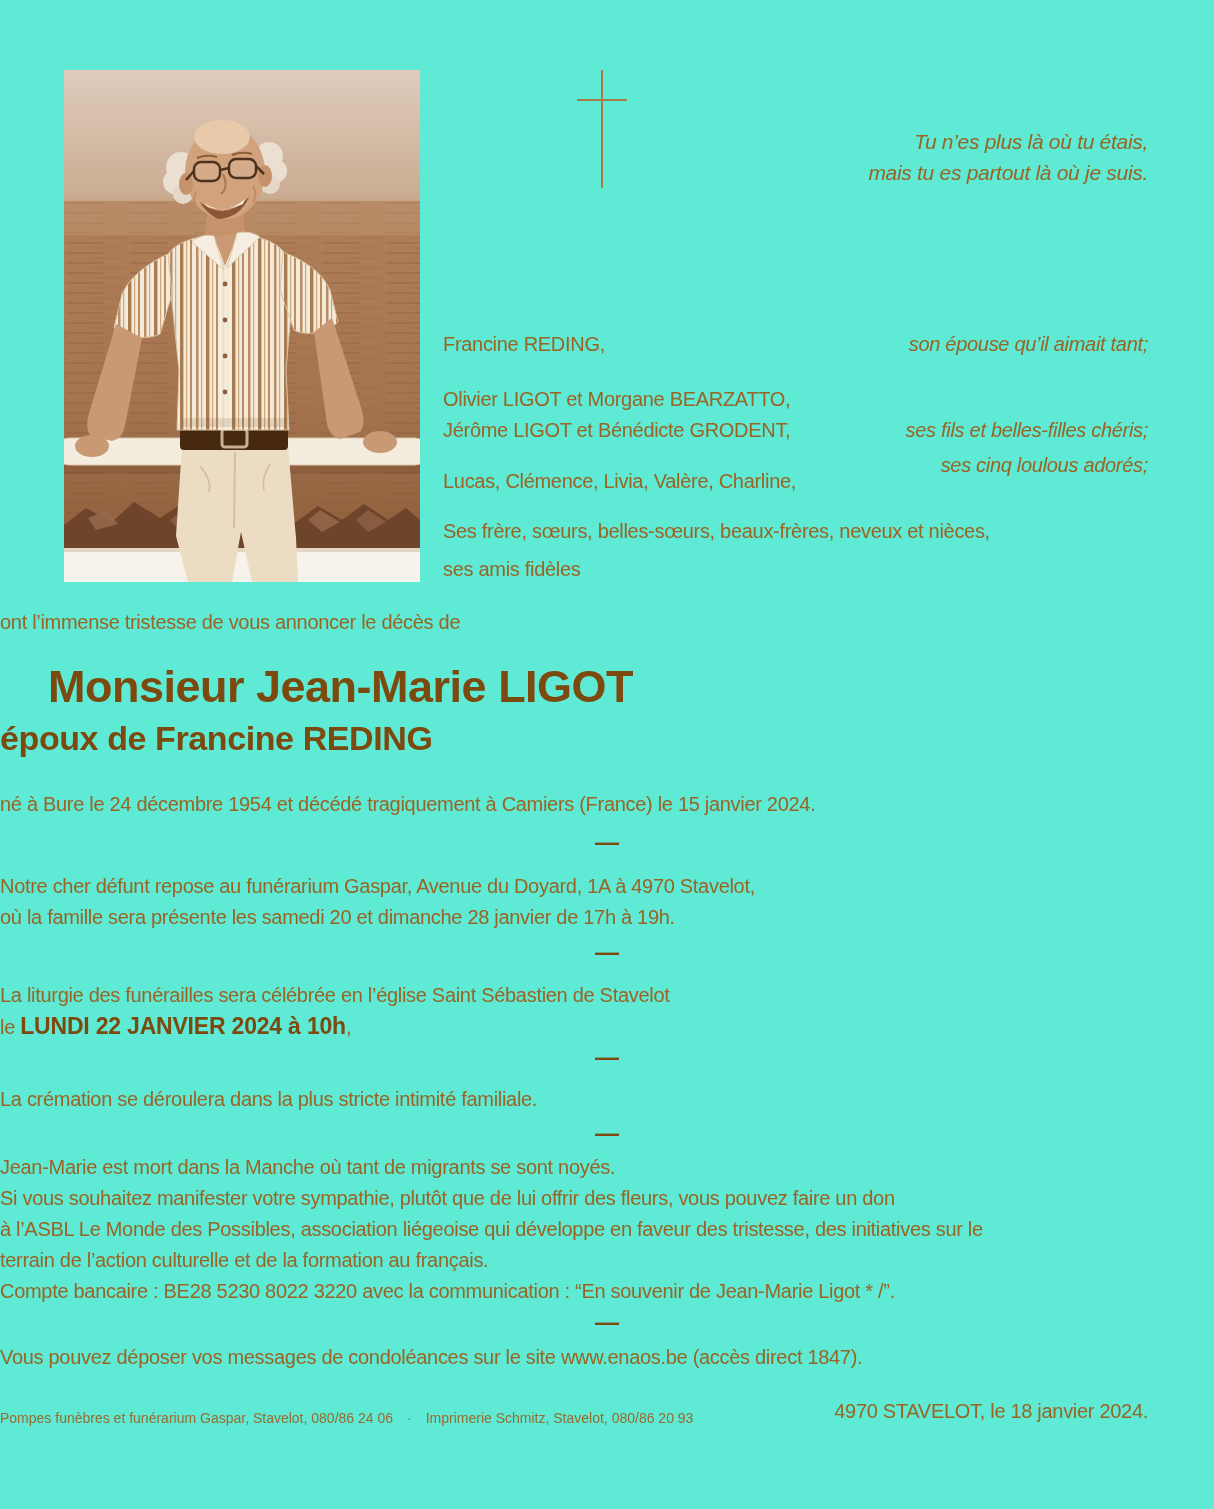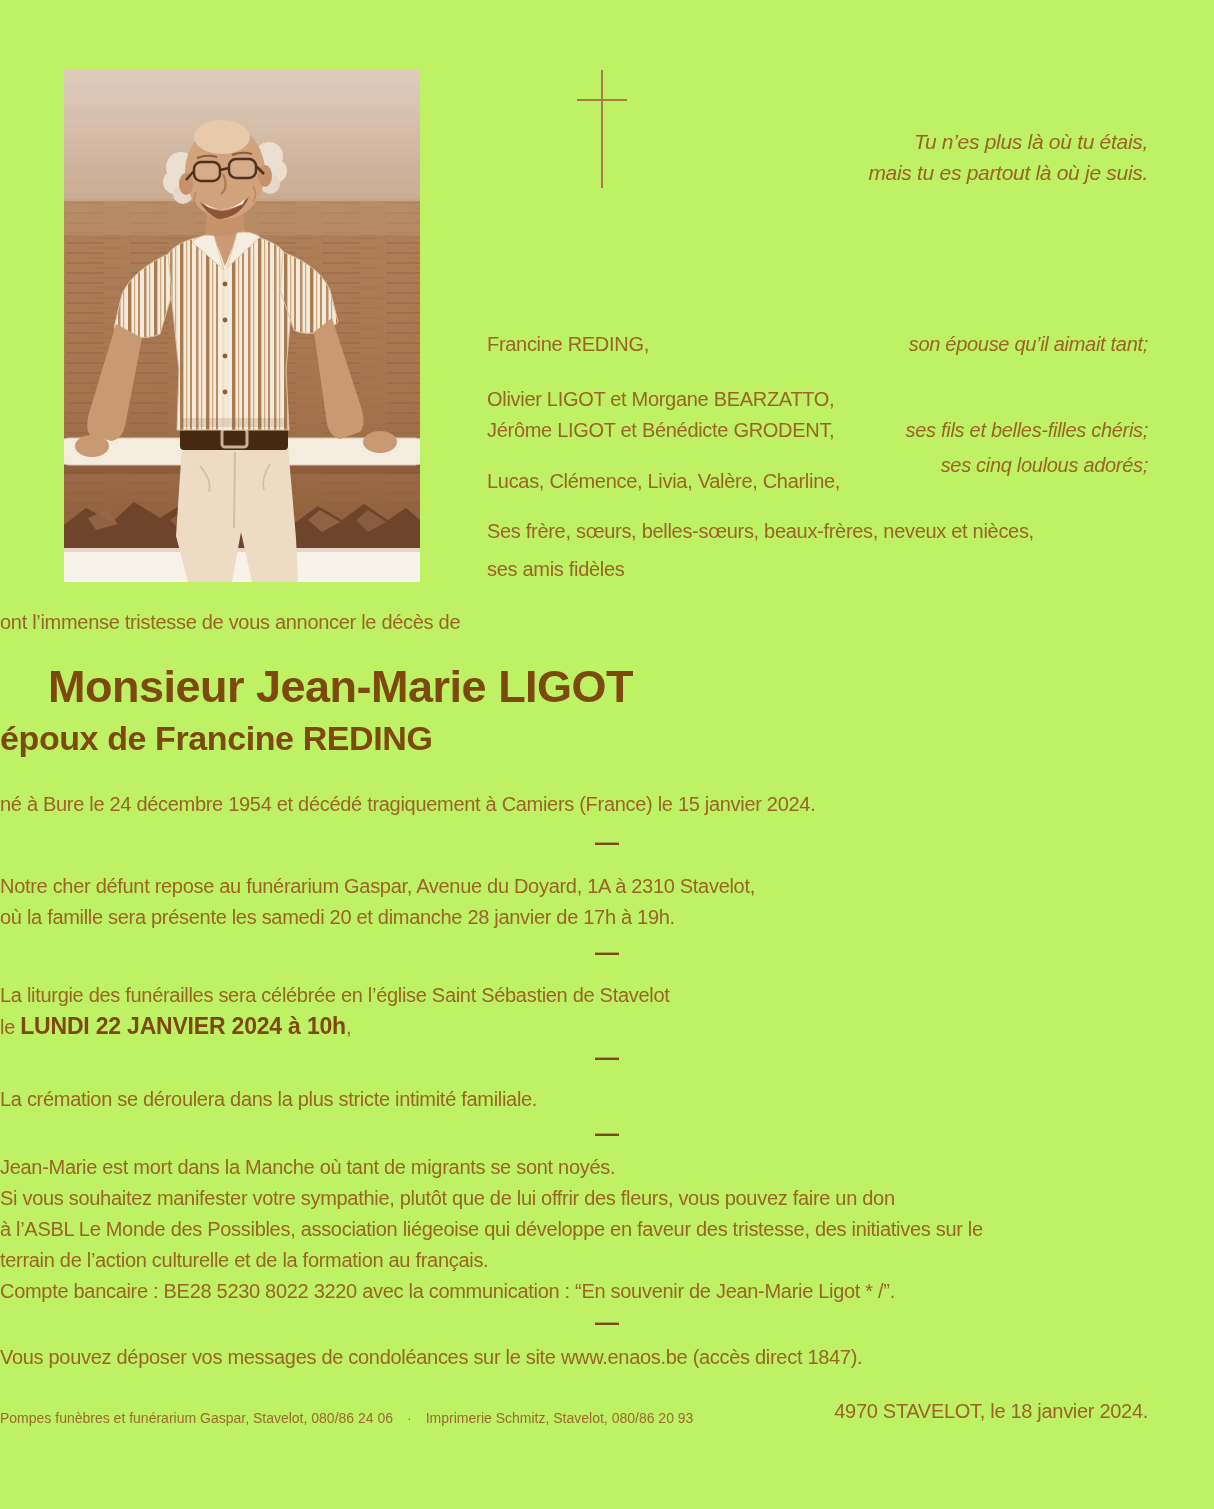--- a/index.html
+++ b/index.html
@@ -8,33 +8,33 @@
     --cross:#a97a45;
     --footer-text:#9a6a2e;
   }
   *{margin:0;padding:0;box-sizing:border-box;}
   html,body{background:#ffffff;}
   body{
     font-family:"Liberation Sans", sans-serif;
     width:1214px;height:1509px;
     position:relative;overflow:hidden;
   }
-  .page{position:absolute;inset:0;background:#bef264;}
+  .page{position:absolute;inset:0;background:#5eead4;}
   .abs{position:absolute;}
   .txt{
     color:var(--body-text);
     font-size:20px;
     letter-spacing:-0.3px;
     line-height:26px;
     white-space:nowrap;
   }
   .center{left:0;right:0;text-align:left;white-space:normal;}
   .right-al{right:66px;text-align:right;}
   .italic{font-style:italic;}
-  .names{left:443px;margin-left:44px;}
+  .names{left:443px;}
   .quote{line-height:31px;font-size:21px;}
   .announce{font-size:20px;}
   .deceased-name{
     font-size:45px;font-weight:bold;color:var(--heading-text);
     letter-spacing:-0.5px;
     margin-left:48px;
   }
   .spouse-line{
     font-size:34px;font-weight:bold;color:var(--heading-text);
     letter-spacing:-0.4px;
@@ -190,21 +190,21 @@
   <div class="abs txt center announce" style="top:609px;">ont l’immense tristesse de vous annoncer le décès de</div>
 
   <div class="abs center deceased-name" style="top:661px;">Monsieur Jean-Marie LIGOT</div>
   <div class="abs center spouse-line" style="top:719px;">époux de Francine REDING</div>
 
   <div class="abs txt center" style="top:791px;">né à Bure le 24 décembre 1954 et décédé tragiquement à Camiers (France) le 15 janvier 2024.</div>
 
   <div class="abs sep" style="top:830px;">—</div>
 
   <div class="abs txt center para" style="top:871px;">
-    <div>Notre cher défunt repose au funérarium Gaspar, Avenue du Doyard, 1A à 2310 Stavelot,</div>
+    <div>Notre cher défunt repose au funérarium Gaspar, Avenue du Doyard, 1A à 4970 Stavelot,</div>
     <div>où la famille sera présente les samedi 20 et dimanche 28 janvier de 17h à 19h.</div>
   </div>
 
   <div class="abs sep" style="top:940px;">—</div>
 
   <div class="abs txt center para" style="top:980px;">
     <div>La liturgie des funérailles sera célébrée en l’église Saint Sébastien de Stavelot</div>
     <div>
       <span>le </span><span class="liturgy-bold">LUNDI 22 JANVIER 2024 à 10h</span><span>,</span>
     </div>

